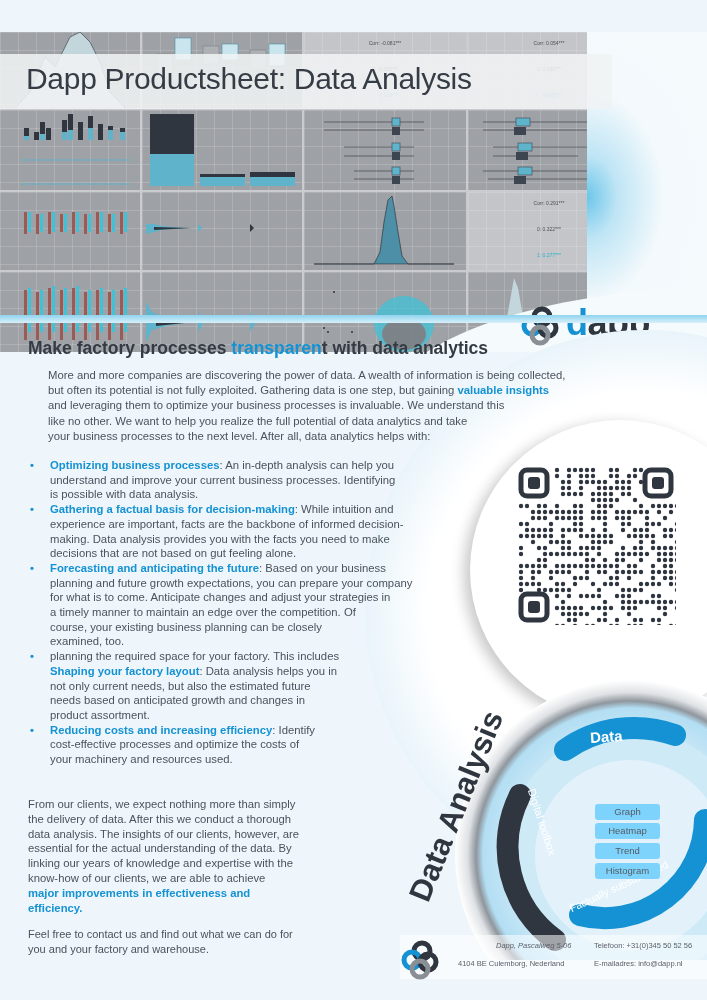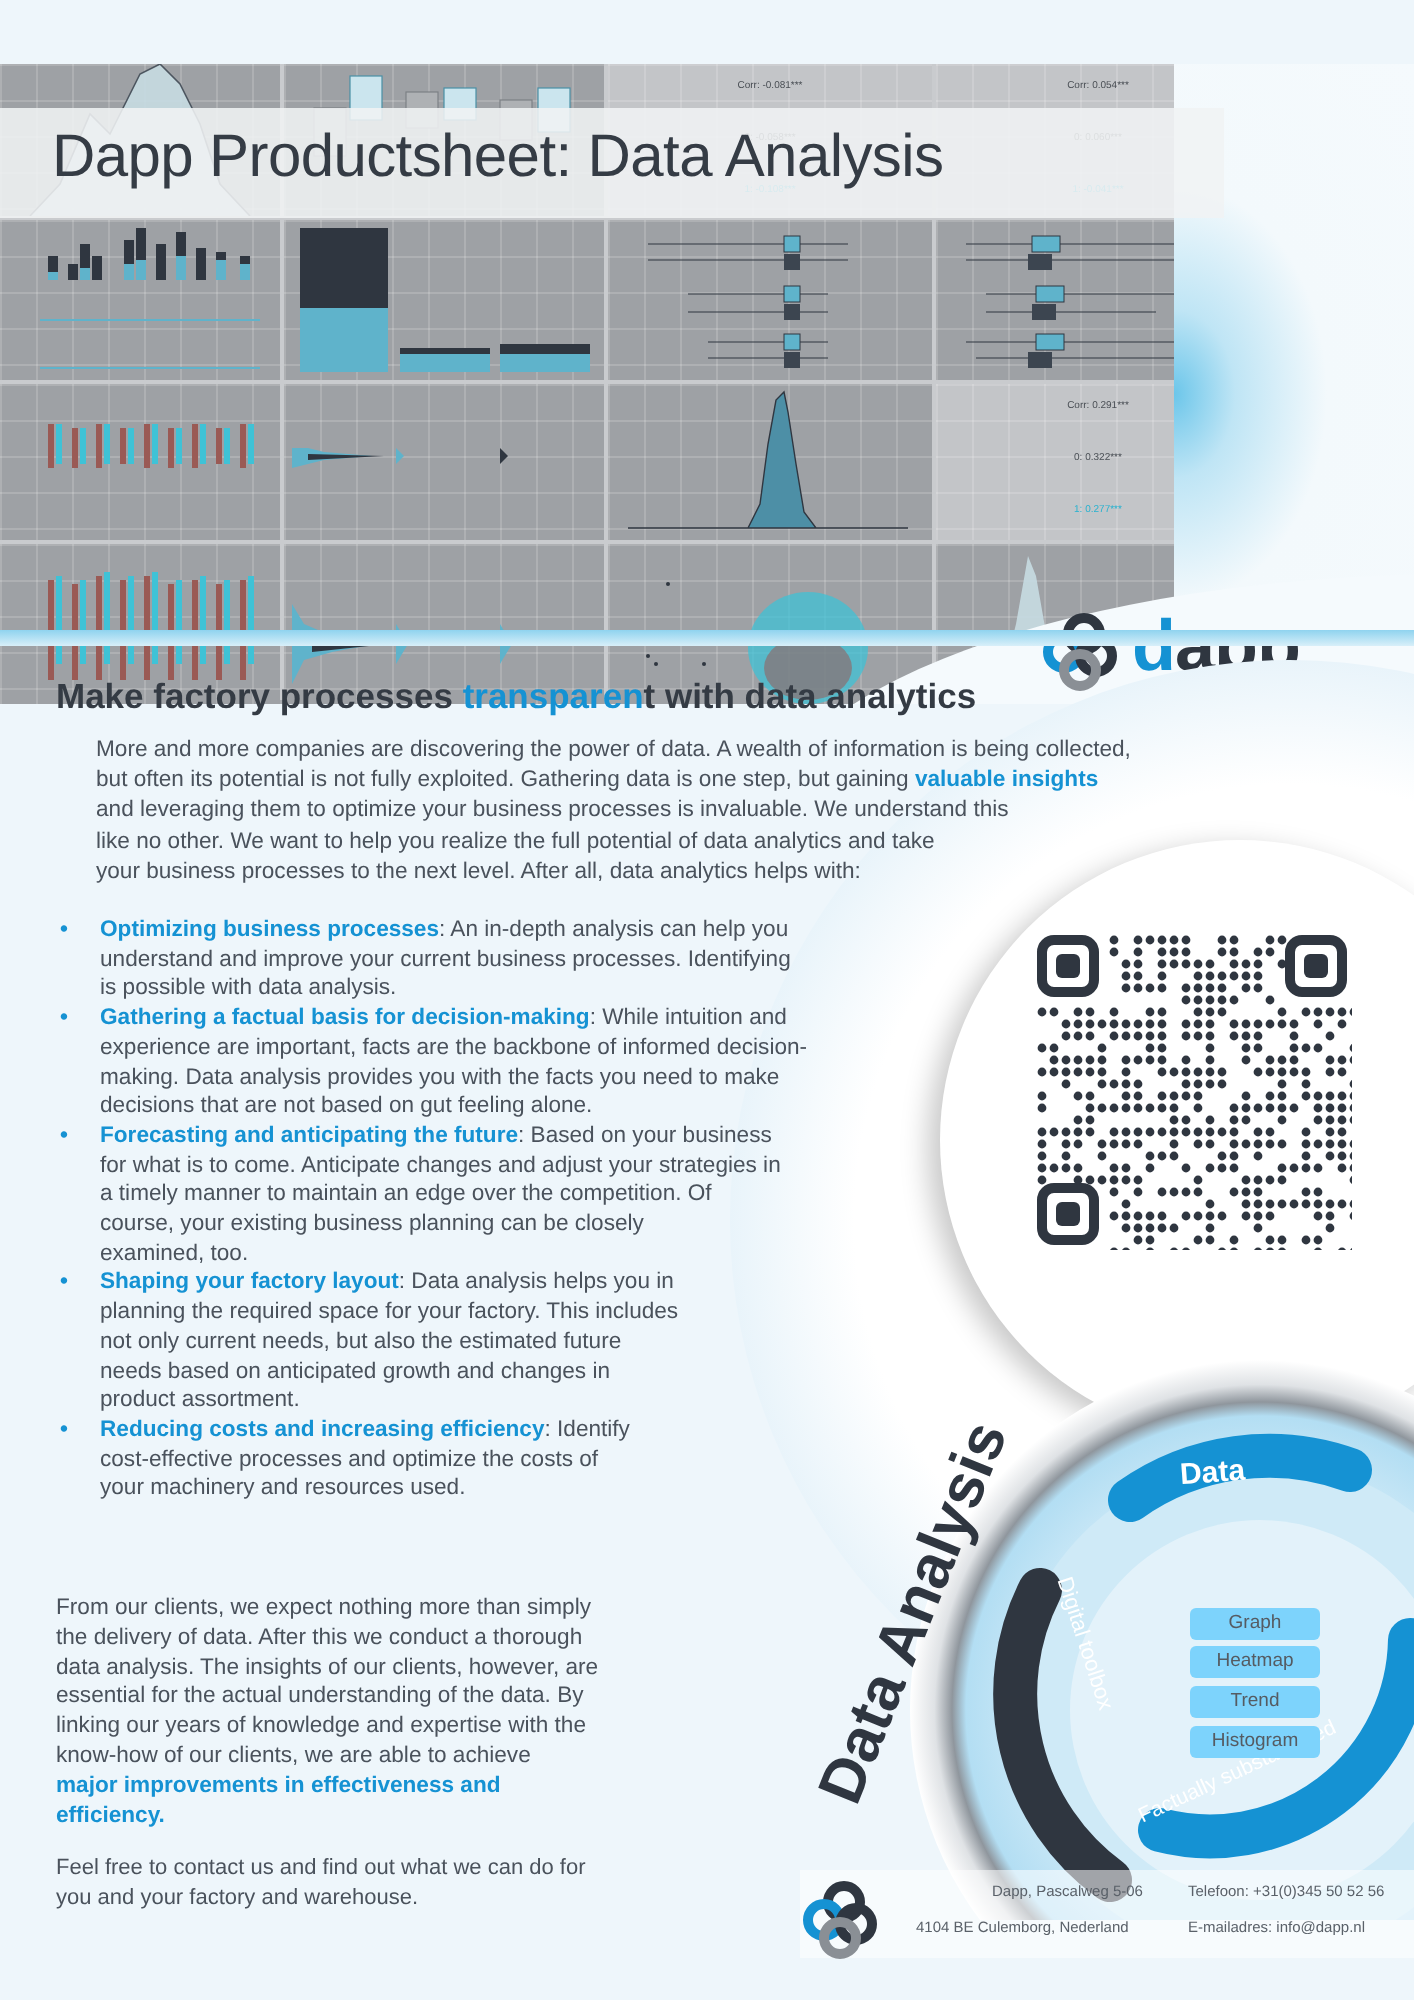--- a/index.html
+++ b/index.html
@@ -384,28 +384,29 @@
     <span class="l">is possible with data analysis.</span>
   </li>
   <li>
     <span class="l"><span class="accent">Gathering a factual basis for decision-making</span><span>: While intuition and</span></span>
     <span class="l">experience are important, facts are the backbone of informed decision-</span>
     <span class="l">making. Data analysis provides you with the facts you need to make</span>
     <span class="l">decisions that are not based on gut feeling alone.</span>
   </li>
   <li>
     <span class="l"><span class="accent">Forecasting and anticipating the future</span><span>: Based on your business</span></span>
+    <span class="l">planning and future growth expectations, you can prepare your company</span>
     <span class="l">for what is to come. Anticipate changes and adjust your strategies in</span>
     <span class="l">a timely manner to maintain an edge over the competition. Of</span>
     <span class="l">course, your existing business planning can be closely</span>
     <span class="l">examined, too.</span>
   </li>
   <li>
+    <span class="l">planning the required space for your factory. This includes</span>
     <span class="l"><span class="accent">Shaping your factory layout</span><span>: Data analysis helps you in</span></span>
-    <span class="l">planning the required space for your factory. This includes</span>
     <span class="l">not only current needs, but also the estimated future</span>
     <span class="l">needs based on anticipated growth and changes in</span>
     <span class="l">product assortment.</span>
   </li>
   <li>
     <span class="l"><span class="accent">Reducing costs and increasing efficiency</span><span>: Identify</span></span>
     <span class="l">cost-effective processes and optimize the costs of</span>
     <span class="l">your machinery and resources used.</span>
   </li>
 </ul>
@@ -847,16 +848,16 @@
 <div class="tool-btn" style="top:843px">Trend</div>
 <div class="tool-btn" style="top:863px">Histogram</div>
 
 <div class="footer-band"></div>
 <svg class="footer-logo" viewBox="0 0 40 40">
   <circle cx="22" cy="11" r="8" fill="none" stroke="#2f3640" stroke-width="5"></circle>
   <circle cx="12" cy="20" r="8" fill="none" stroke="#1592d3" stroke-width="5"></circle>
   <circle cx="28" cy="22" r="8" fill="none" stroke="#2f3640" stroke-width="5"></circle>
   <circle cx="20" cy="29" r="8" fill="none" stroke="#8a8f95" stroke-width="5"></circle>
 </svg>
-<div class="footer-addr" style="left:496px;top:941px;">Dapp, Pascalweg 5-06</div>
+<div class="footer-addr" style="left:496px;top:941px;font-style:italic;">Dapp, Pascalweg 5-06</div>
 <div class="footer-addr" style="left:458px;top:959px;">4104 BE Culemborg, Nederland</div>
 <div class="footer-addr" style="left:594px;top:941px;">Telefoon: +31(0)345 50 52 56</div>
 <div class="footer-addr" style="left:594px;top:959px;">E-mailadres: info@dapp.nl</div>
 
 </body></html>

